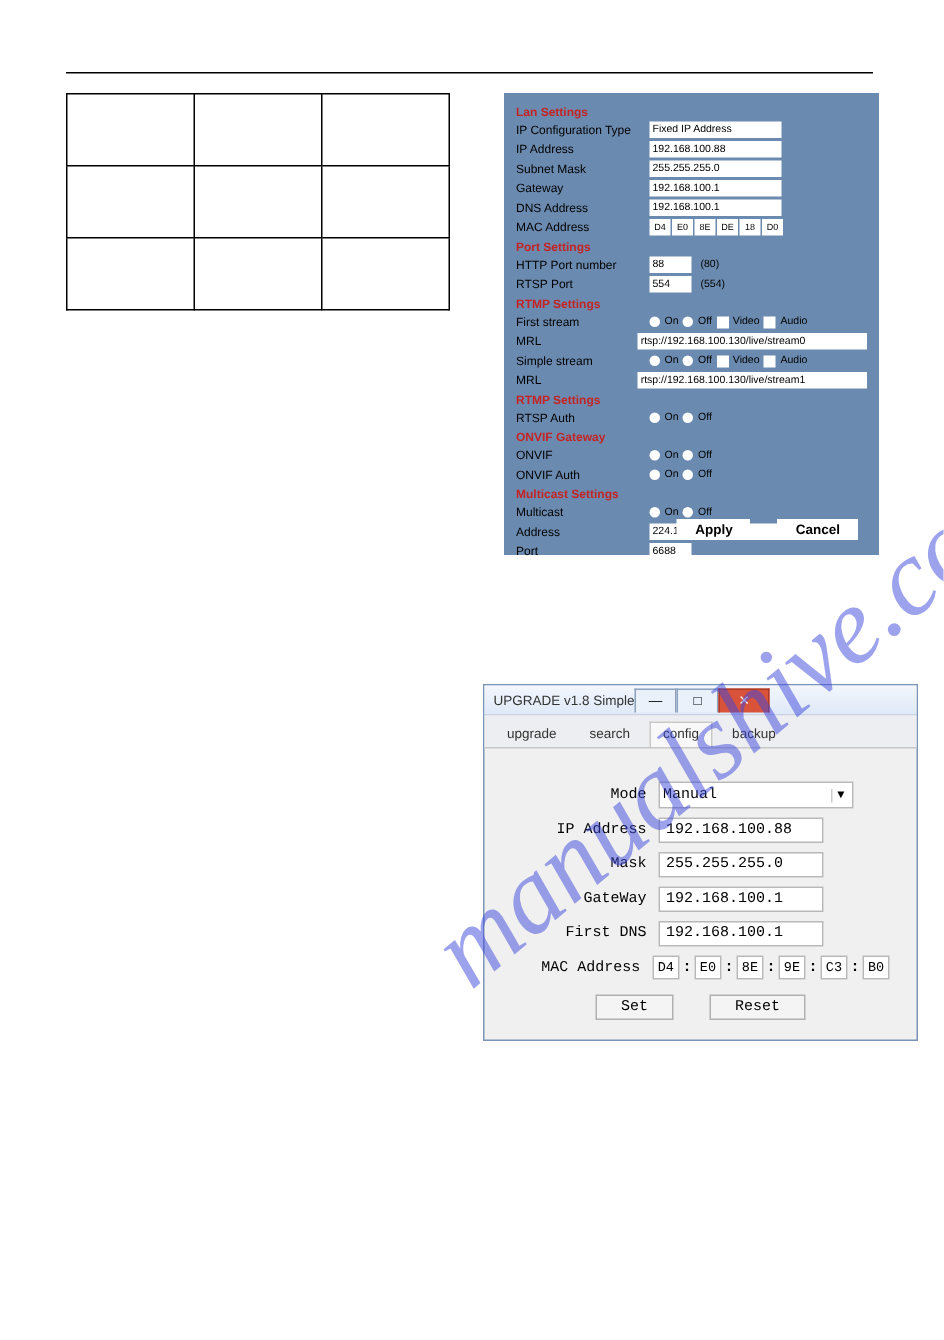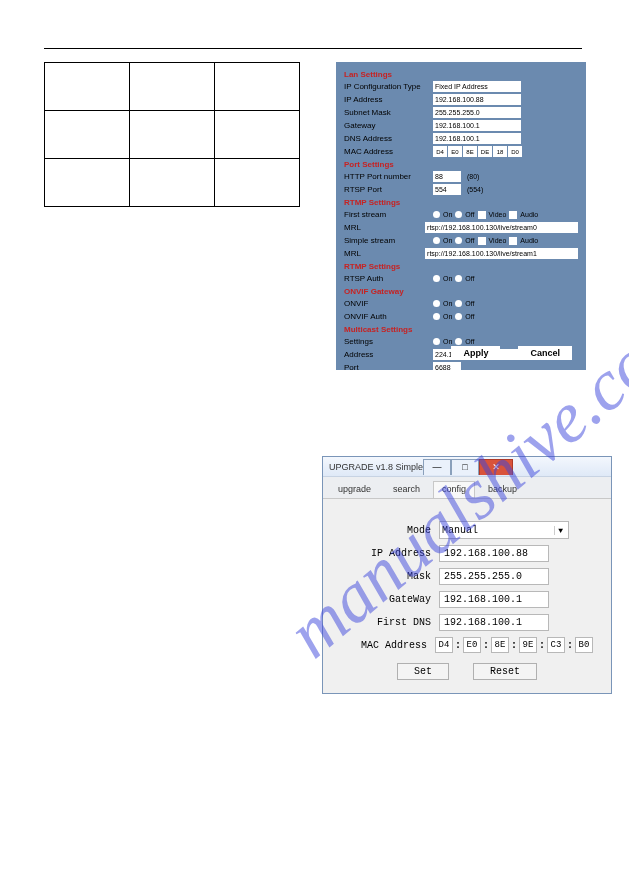--- a/index.html
+++ b/index.html
@@ -249,21 +249,21 @@
     <span class="p1-oneoff">
       <span class="dot" style="width:7px;height:7px;border-radius:50%;background:#fff;"></span>
         <span>On</span>
       <span class="dot" style="width:7px;height:7px;border-radius:50%;background:#fff;"></span>
         <span>Off</span>
     </span>
   </div>
 
   <div class="p1-section">Multicast Settings</div>
   <div class="p1-row">
-    <span class="p1-label">Settings</span>
+    <span class="p1-label">Multicast</span>
     <span class="p1-oneoff">
       <span class="dot" style="width:7px;height:7px;border-radius:50%;background:#fff;"></span>
         <span>On</span>
       <span class="dot" style="width:7px;height:7px;border-radius:50%;background:#fff;"></span>
         <span>Off</span>
     </span>
   </div>
   <div class="p1-row">
     <span class="p1-label">Address</span>
     <input class="p1-input w88" value="224.1.2.3" style="">

